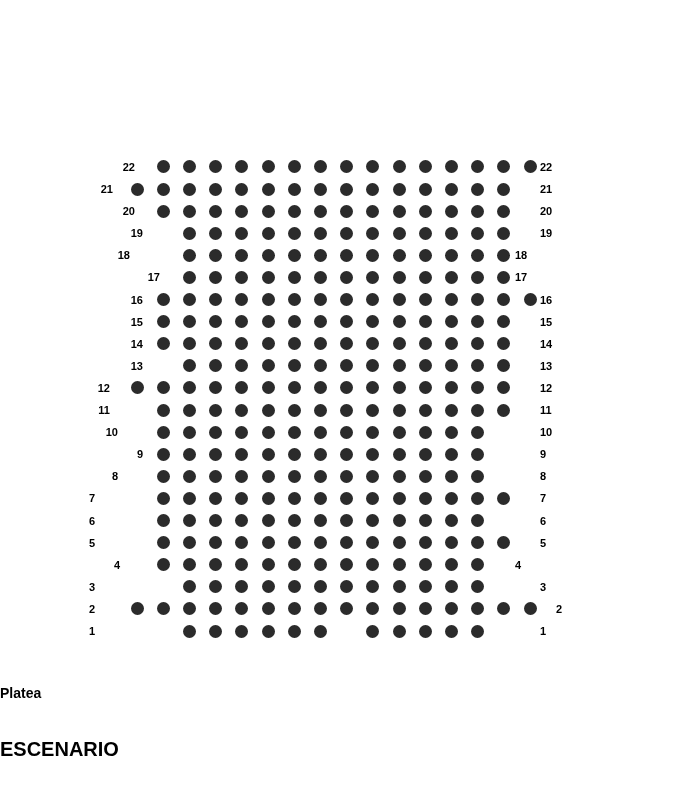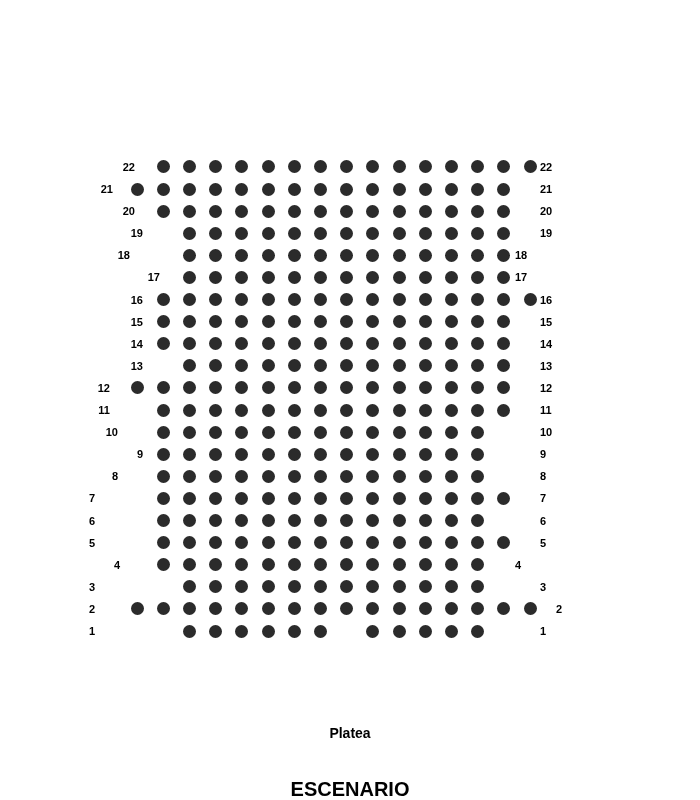--- a/index.html
+++ b/index.html
@@ -33,26 +33,24 @@
   }
   .row-label.left { text-align: right; }
   .row-label.right { text-align: left; }
   .seat {
     position: absolute;
     border-radius: 50%;
     background: #2b2b2b;
   }
   .caption {
     position: absolute;
-    text-align: center;
     font-family: "Liberation Sans", sans-serif;
     font-weight: bold;
     color: #000000;
     white-space: nowrap;
-    margin-top: 40px;
   }
   #platea-label {
     font-size: 14px;
     left: 0;
     width: 700px;
     top: 685px;
   }
   #escenario-label {
     font-size: 20px;
     left: 0;

